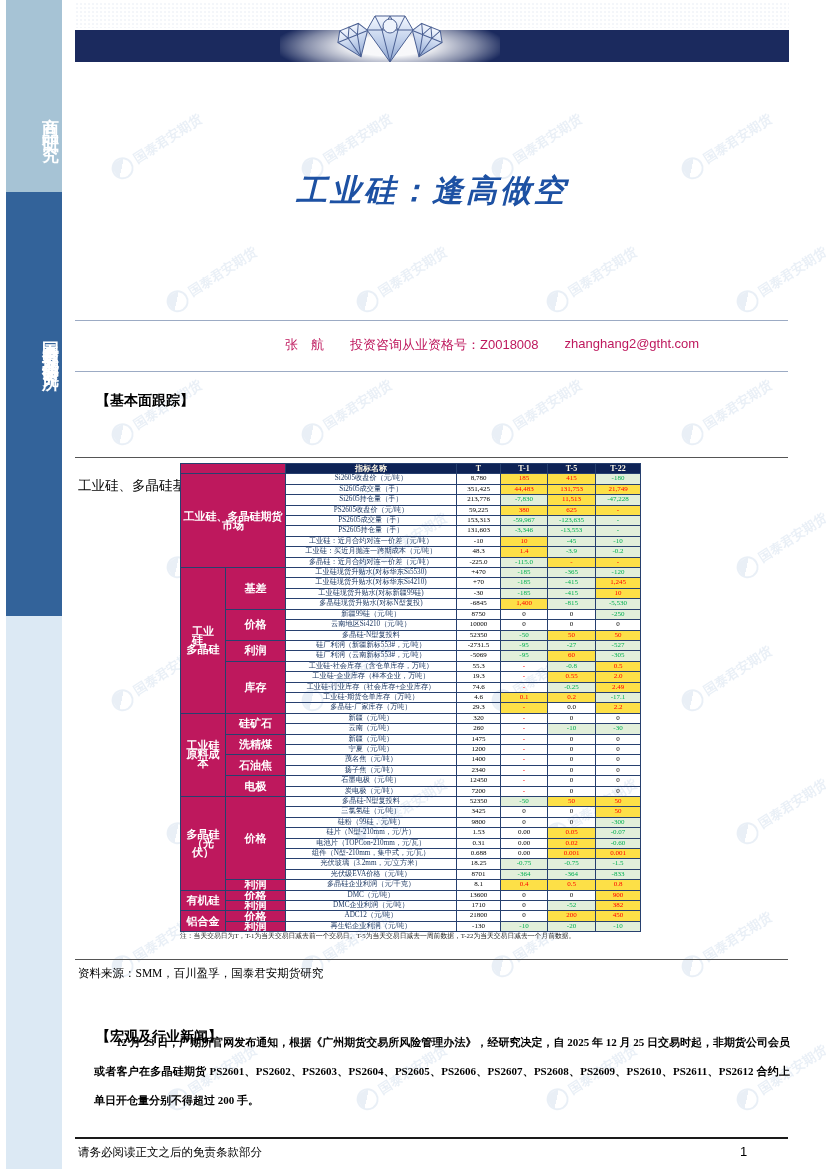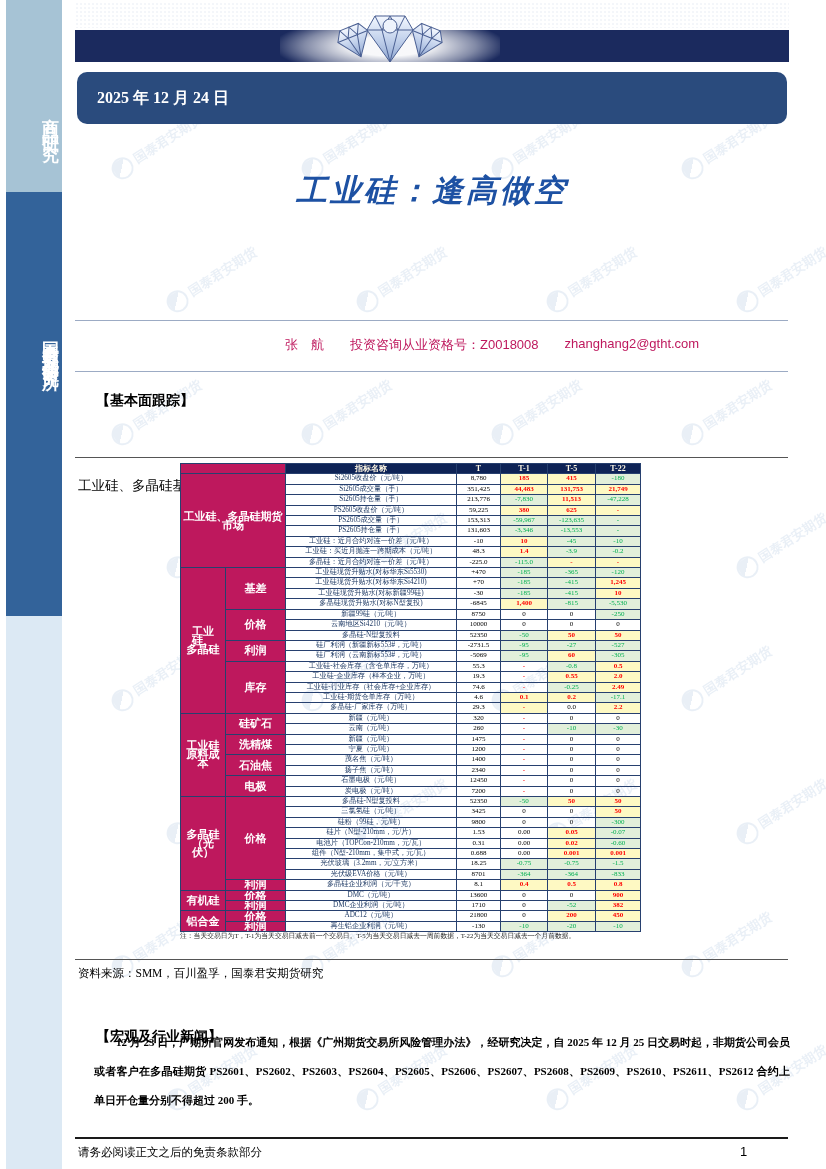--- a/index.html
+++ b/index.html
@@ -40,21 +40,21 @@
   .figrule{left:75px;width:713px;height:1px;background:#555;}
   
   #ftable{left:180px;top:463px;width:460px;border-collapse:collapse;table-layout:fixed;
           font-family:"Liberation Serif",serif;}
   #ftable td{border:0.8px solid #27406f;height:9.4px;line-height:9.4px;padding:0 1px;
              text-align:center;font-size:7px;color:#000;overflow:hidden;white-space:nowrap;}
   #ftable td.gcell{background:#be185d;color:#fff;font-weight:bold;font-size:11px;
                    white-space:pre-line;line-height:9px;}
   #ftable td.hcell{background:#0e2356;color:#fdf6e3;font-weight:bold;font-size:8px;}
   #ftable td.ncell{color:#17335f;font-size:7.2px;}
-  .c-rr{background:#fef9c3;color:#ff0000 !important;font-weight:bold;}
+  .c-rr{background:#fde047;color:#ff0000 !important;}
   .c-gg{background:#e2efda;color:#00b050 !important;}
   .c-rt{color:#ff0000 !important;}
   .tnote{left:180px;top:931px;width:460px;font-size:6.8px;color:#222;
          font-family:"Liberation Serif",serif;white-space:nowrap;}
   .source{left:78px;top:966px;font-size:11.5px;color:#000;font-family:"Liberation Serif",serif;}
   .news{left:94px;top:1028px;width:696px;font-size:11px;font-weight:600;color:#000;
         line-height:29px;text-indent:2em;text-align:justify;font-family:"Liberation Serif",serif;}
   .footrule{left:75px;top:1137px;width:713px;height:2px;background:#1a1a1a;}
   .footer-left{left:78px;top:1145px;font-size:11.5px;color:#000;font-family:"Liberation Serif",serif;}
   .footer-page{left:740px;top:1144px;font-size:13px;color:#000;}
@@ -222,21 +222,20 @@
         <path d="M109,32 L141,32 M115,22 L120,32 L125,22 L130,32 L135,22 M120,32 L125,54 L130,32" fill="none"></path>
       </g>
       <g>
         <polygon points="75,12 105,12 113,26 90,58 67,26"></polygon>
         <path d="M67,26 L113,26 M75,12 L82,26 L90,12 L98,26 L105,12 M82,26 L90,58 L98,26" fill="none"></path>
         <circle cx="90" cy="22" r="7" fill="#eef3fc"></circle>
       </g>
     </g>
   </svg>
 
-  <div class="abs datebar">2025 年 12 月 24 日</div>
 
   <div class="abs title" style="top:170px;font-style:italic;">工业硅：逢高做空</div>
 
   <div class="abs rule" style="top:320px;"></div>
   <div class="abs author">
     <span>张　航</span>
     <span>投资咨询从业资格号：Z0018008</span>
     <span>zhanghang2@gtht.com</span>
   </div>
   <div class="abs rule" style="top:371px;"></div>

